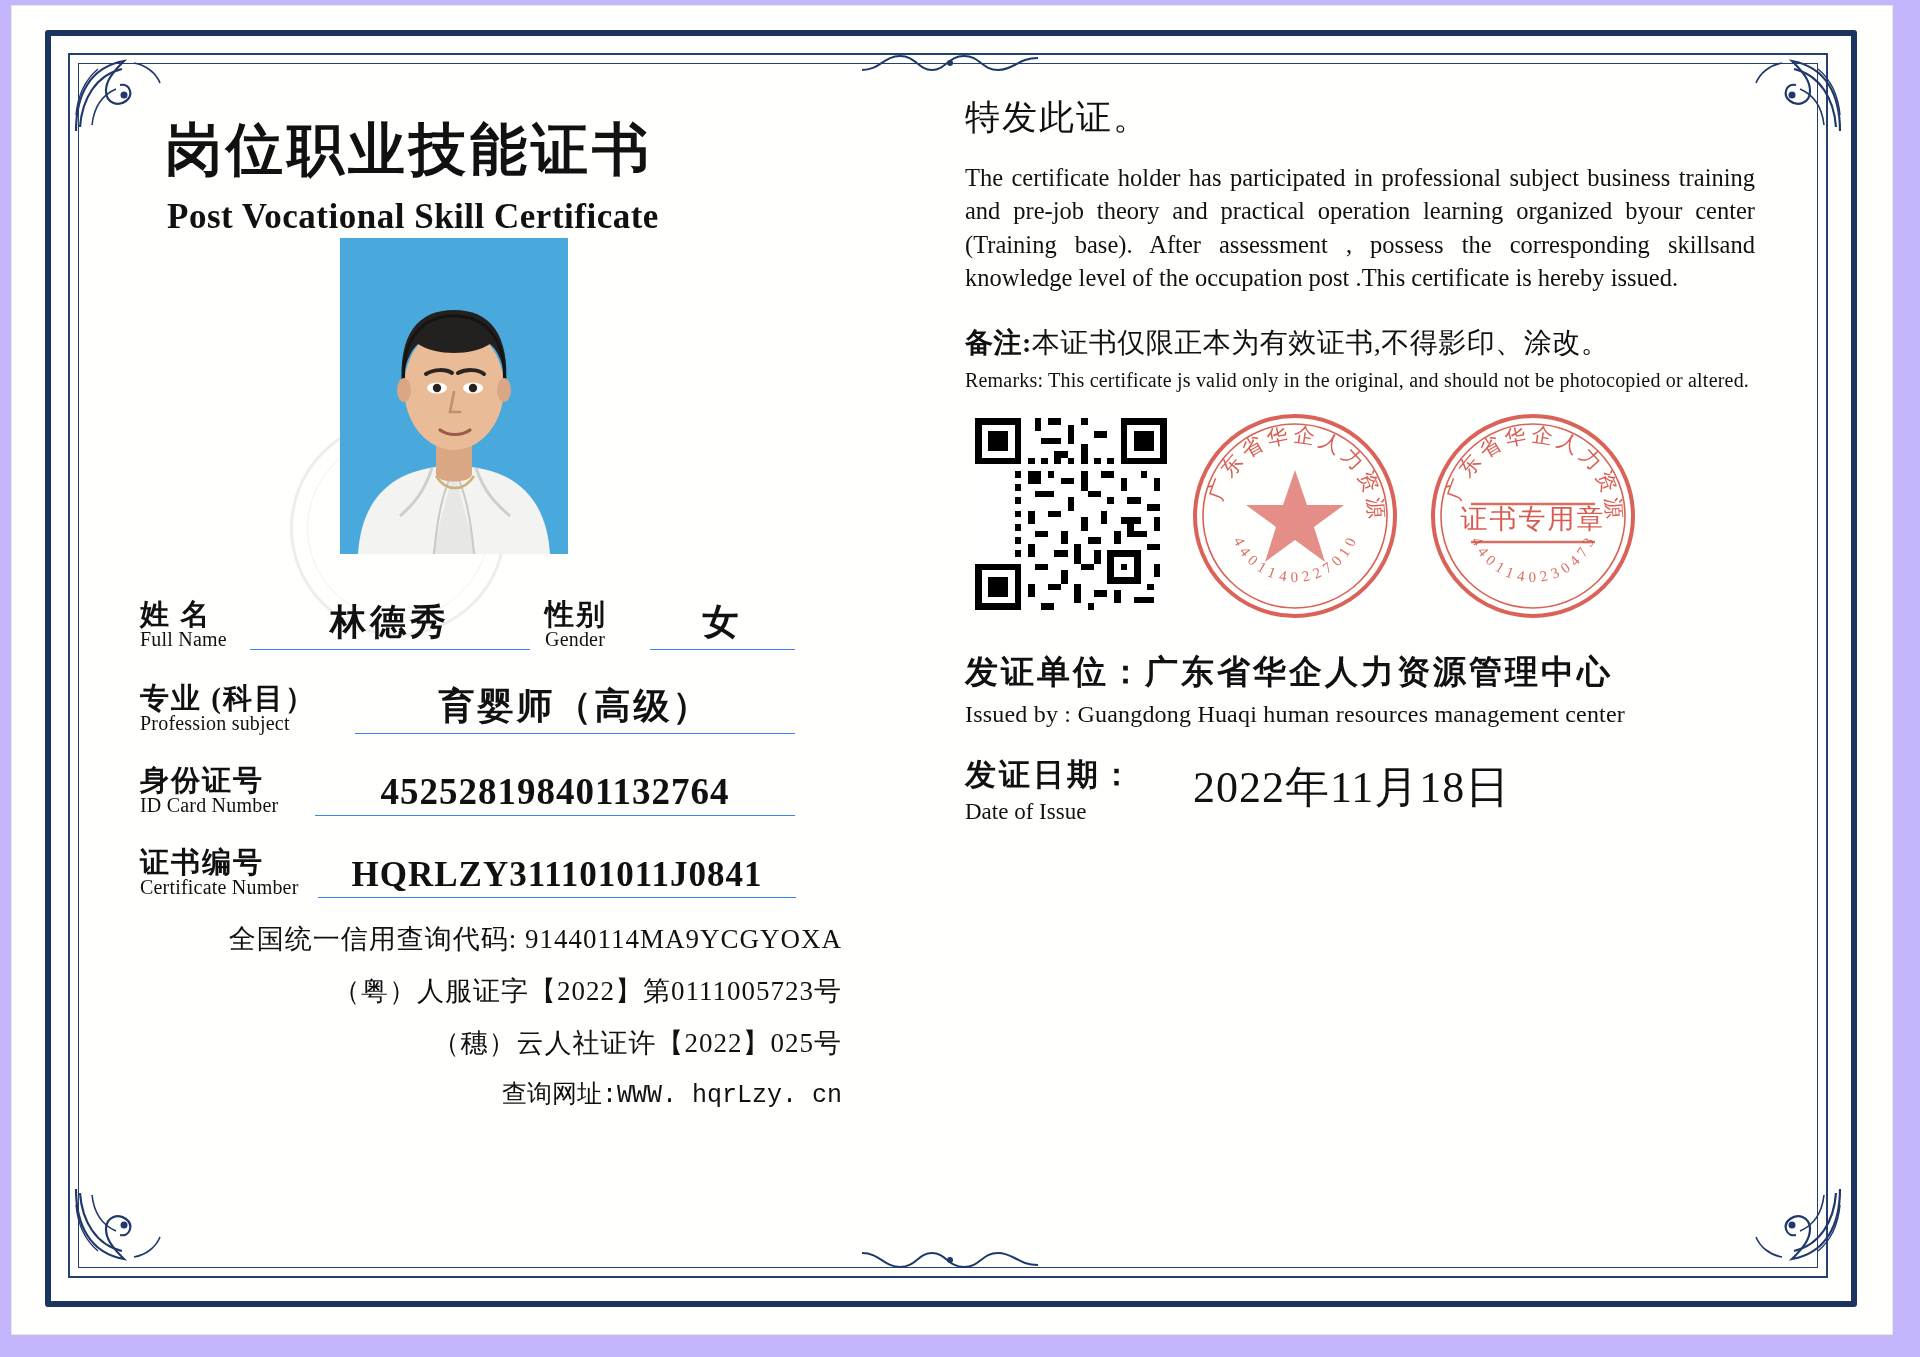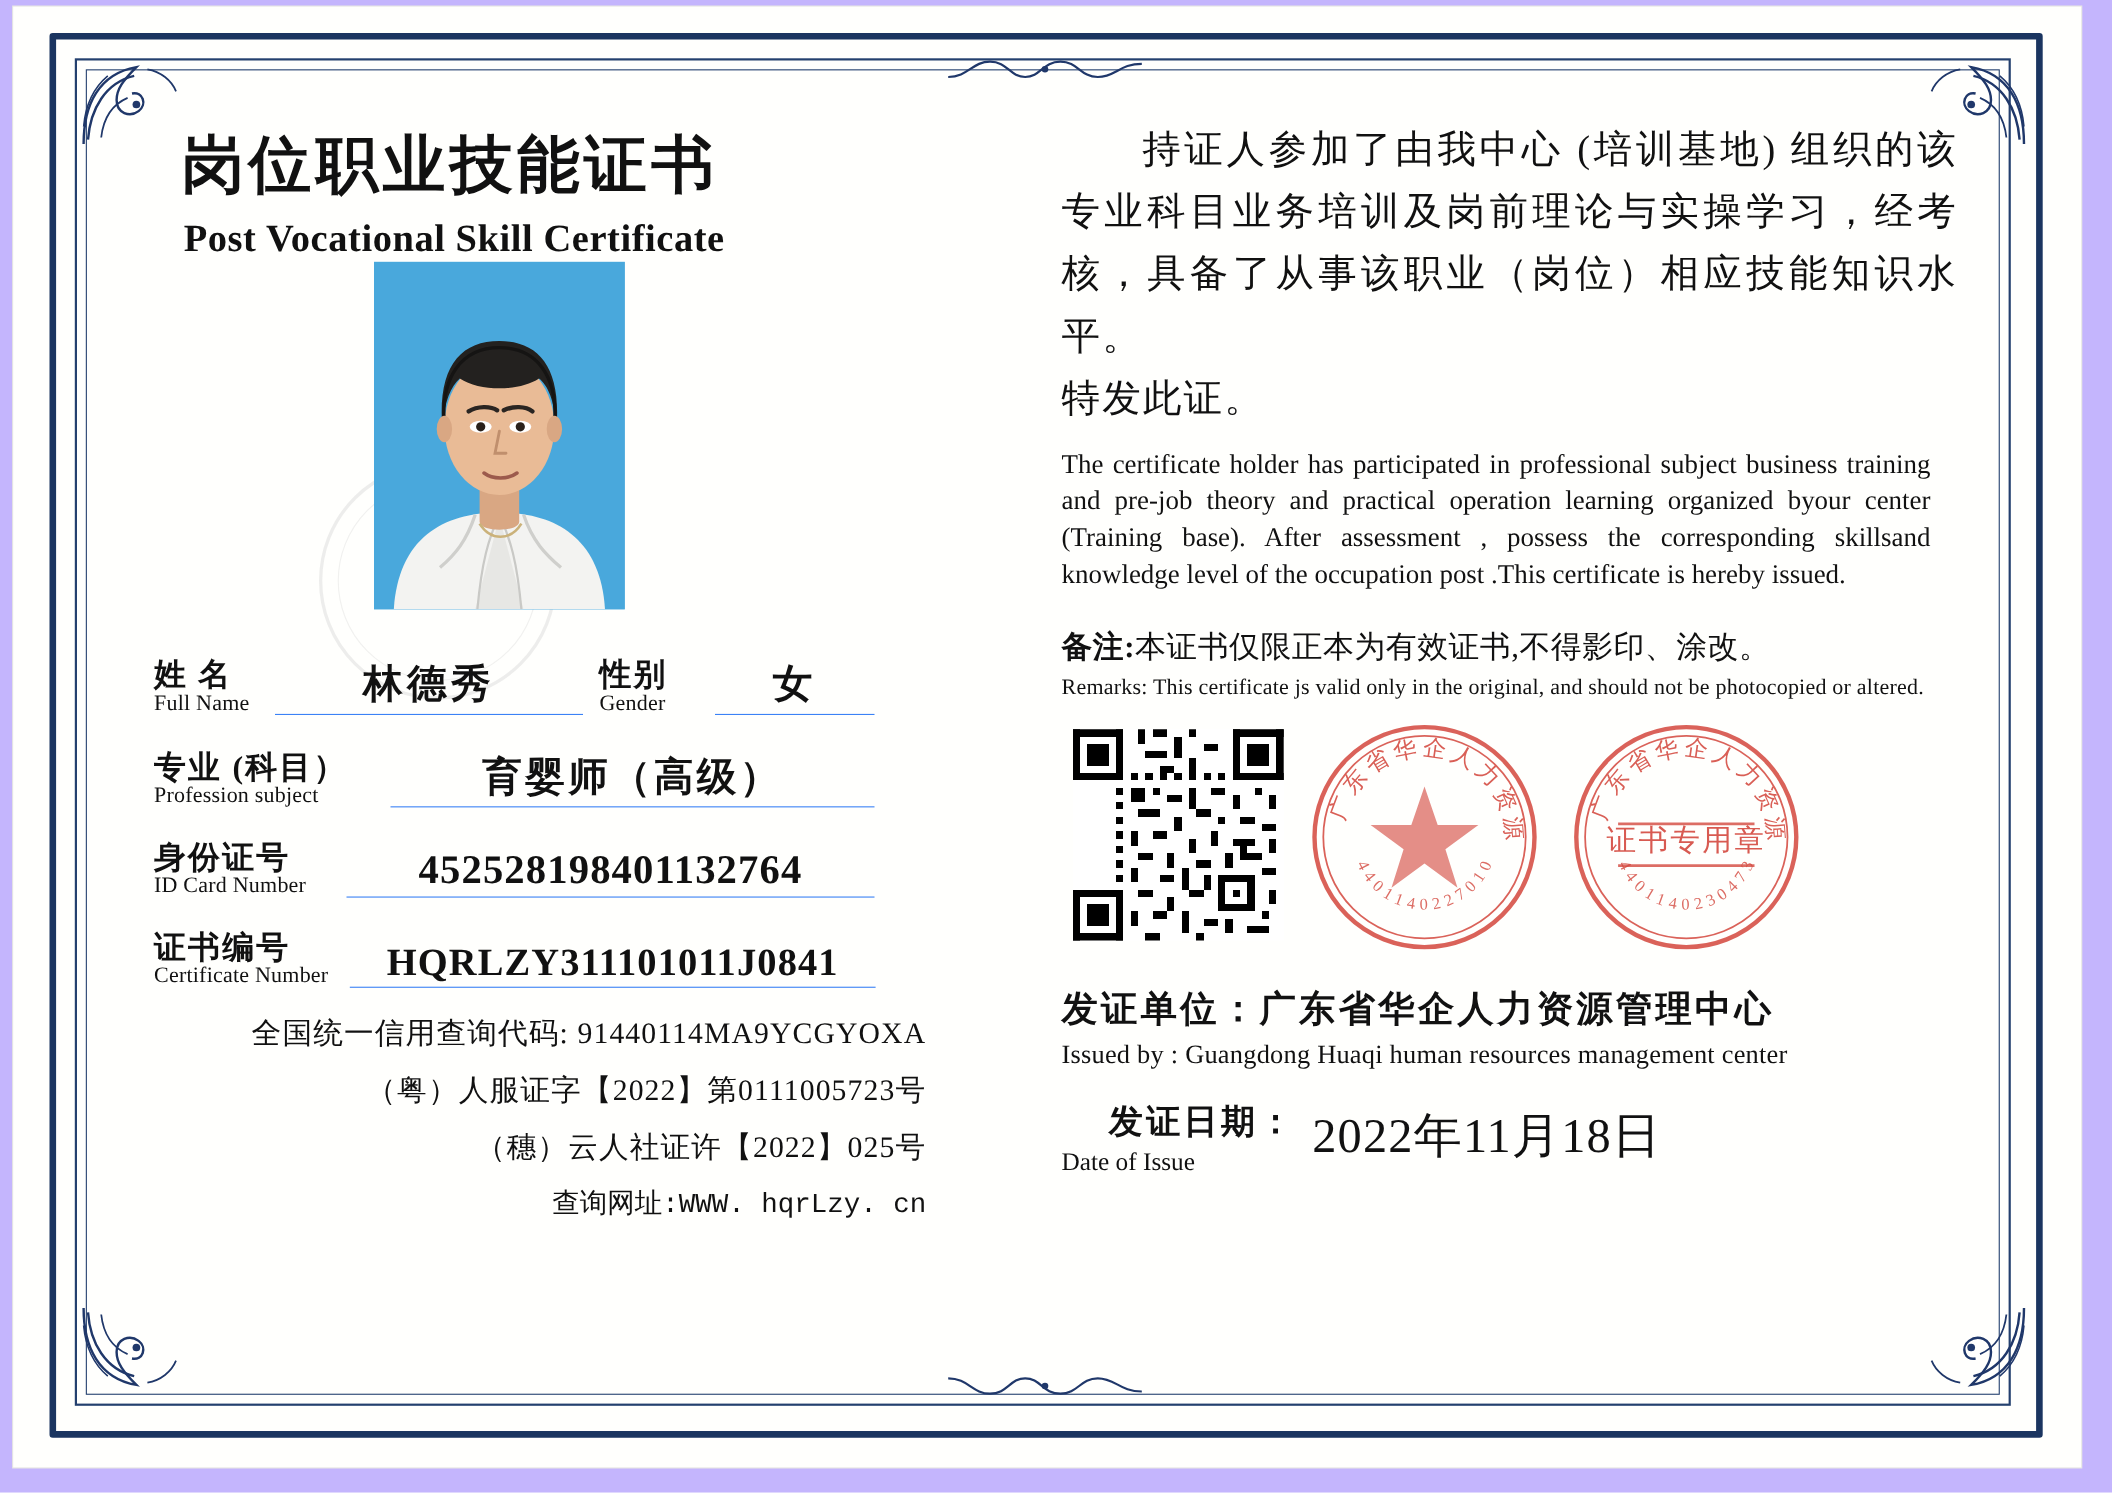--- a/index.html
+++ b/index.html
@@ -282,21 +282,21 @@
     color:#111;
     margin-top: 6px;
     letter-spacing: .2px;
   }
   .date-row {
     position: relative;
     margin-top: 26px;
     height: 80px;
   }
   .date-lbl { position:absolute; left:0; top:0; }
-  .date-lbl .cn { display:block; font-size: 31px; font-weight:bold; letter-spacing:3px; color:#111;margin-left:43px;}
+  .date-lbl .cn { display:block; font-size: 31px; font-weight:bold; letter-spacing:3px; color:#111;}
   .date-lbl .en { display:block; font-size: 23px; color:#111; margin-top:3px; }
   .date-val {
     position:absolute; left: 228px; top: 4px;
     font-size: 44px; color:#111; letter-spacing: 1px;
   }
 </style>
 </head>
 <body>
 
 <div id="page">
@@ -449,21 +449,20 @@
       <div class="notes">
         <div class="note-line">全国统一信用查询代码: 91440114MA9YCGYOXA</div>
         <div class="note-line">（粤）人服证字【2022】第0111005723号</div>
         <div class="note-line">（穗）云人社证许【2022】025号</div>
         <div class="note-line mono">查询网址:WWW. hqrLzy. cn</div>
       </div>
     </div>
 
     <div class="col-right">
 
-      <div class="para-cn"><span class="indent"></span><span>持证人参加了由我中心 (培训基地) 组织的该专业科目业务培训及岗前理论与实操学习，经考核，具备了从事该职业（岗位）相应技能知识水平。</span></div>
       <div class="para-cn2">特发此证。</div>
 
       <div class="para-en">The certificate holder has participated in professional subject business training and pre-job theory and practical operation learning organized byour center (Training base). After assessment , possess the corresponding skillsand knowledge level of the occupation post .This certificate is hereby issued.</div>
 
       <div class="remarks-cn"><b>备注:</b><span>本证书仅限正本为有效证书,不得影印、涂改。</span></div>
       <div class="remarks-en">Remarks: This certificate js valid only in the original, and should not be photocopied or altered.</div>
 
       <div class="band">
         <div class="qr">
           <svg viewBox="0 0 29 29" shape-rendering="crispEdges">

